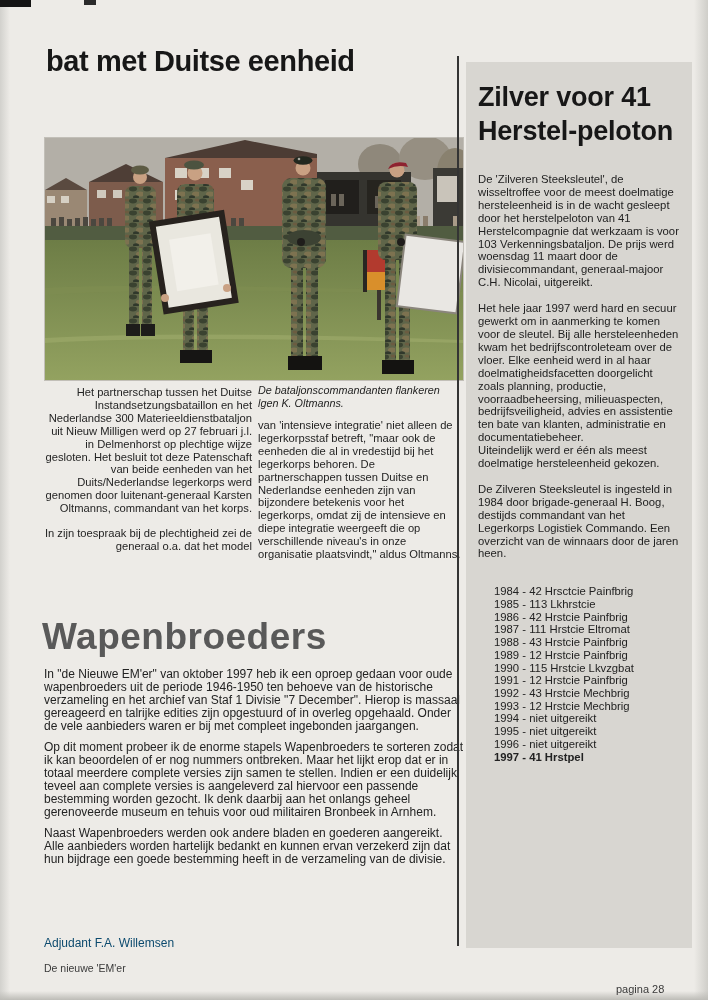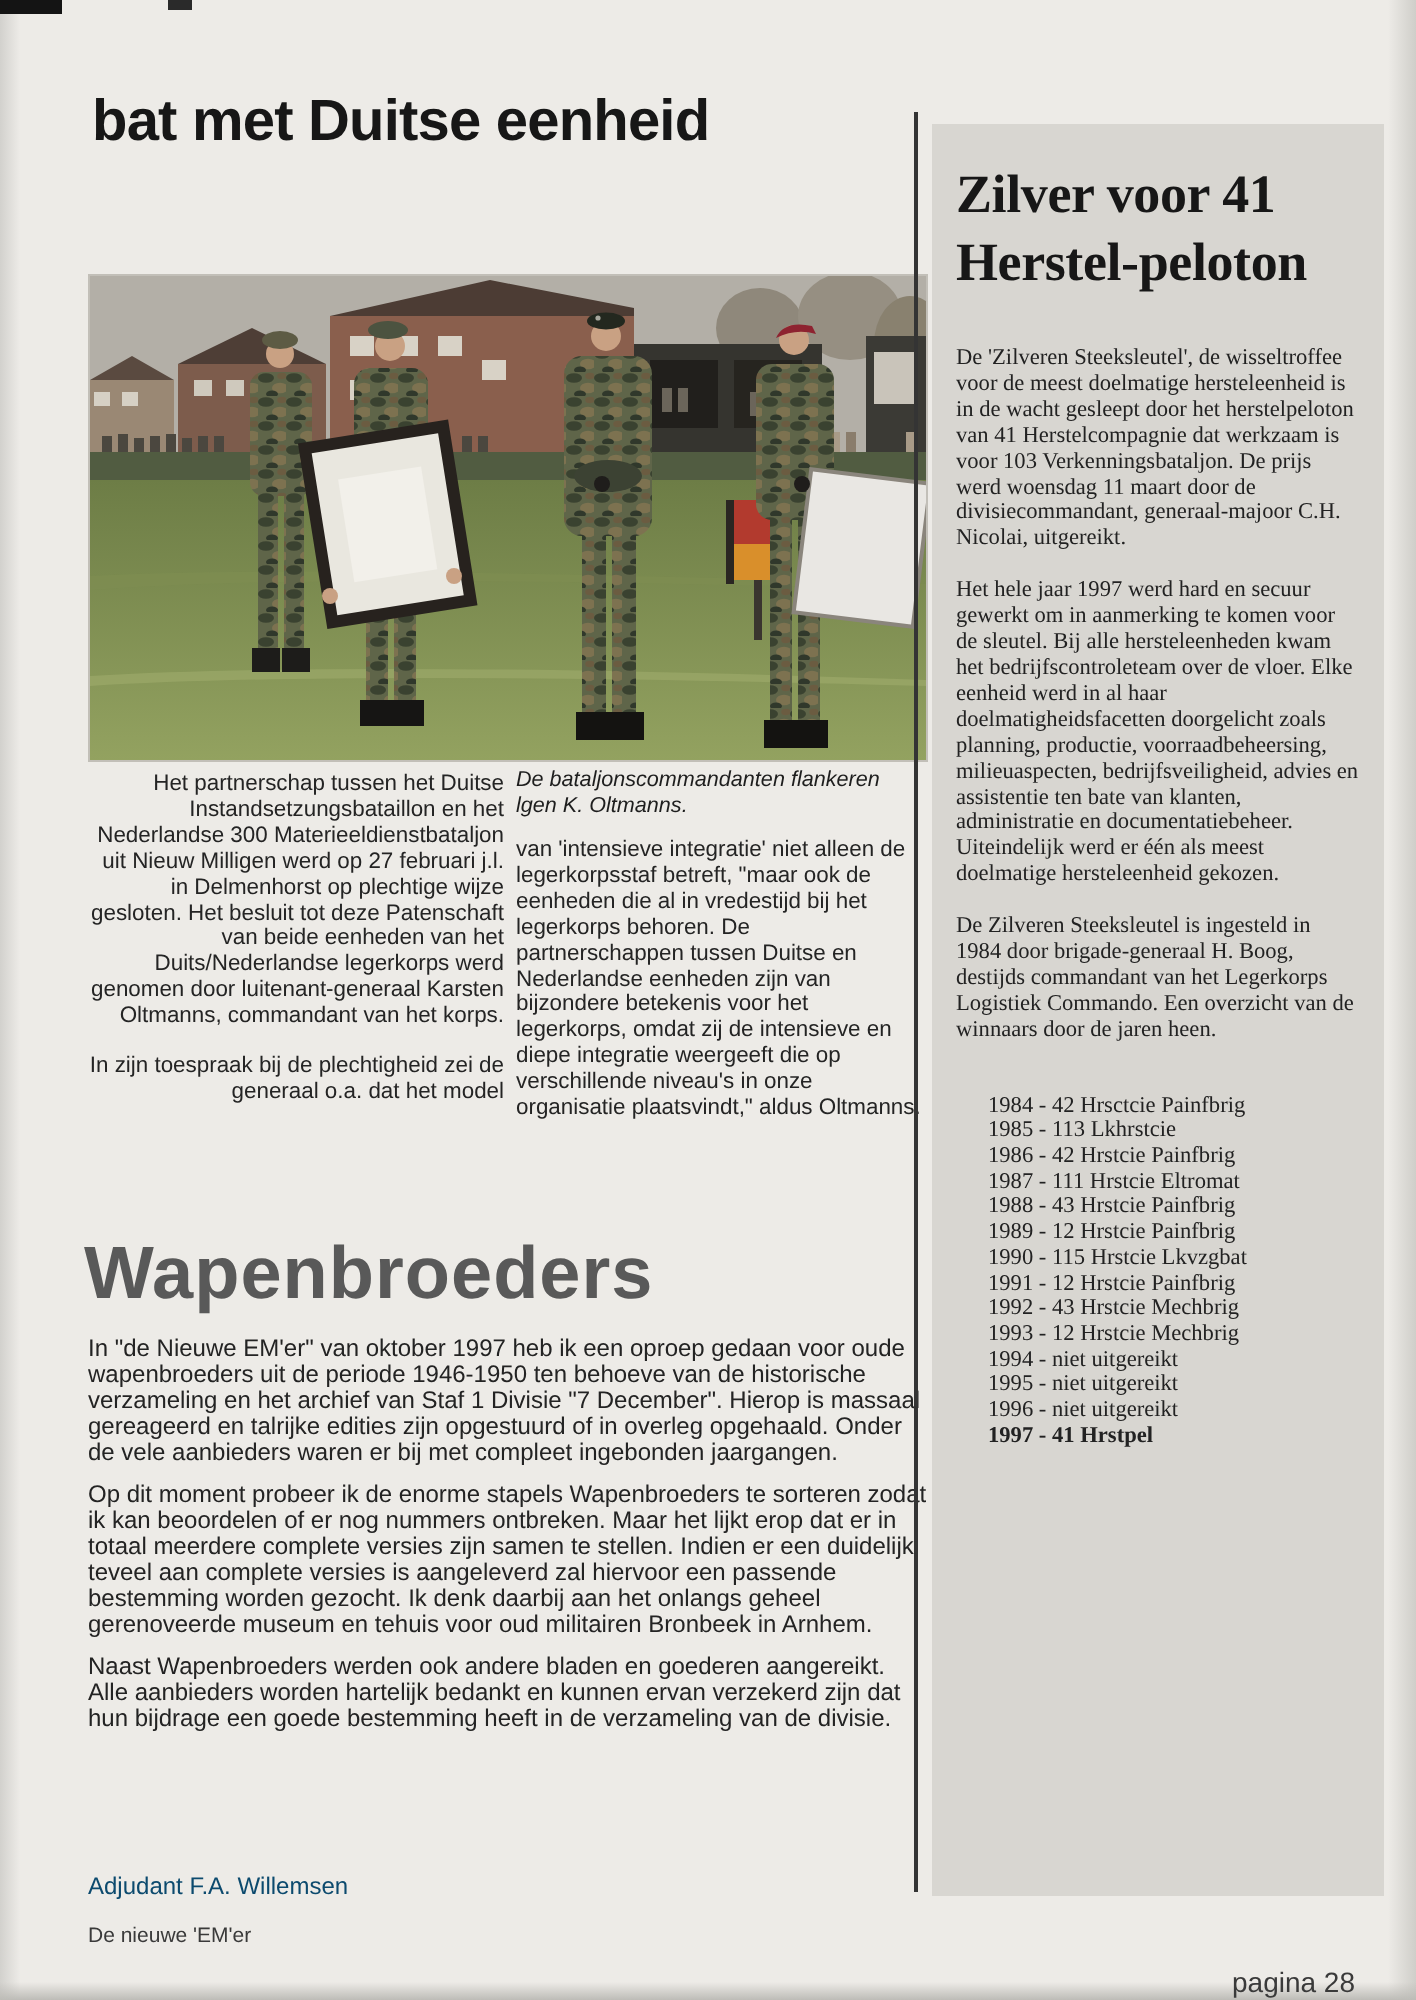--- a/index.html
+++ b/index.html
@@ -41,35 +41,34 @@
   }
   .wb-body{position:absolute;left:44px;top:668px;width:420px;font-size:12px;line-height:13px;color:#232323;}
   .wb-body p{margin:0 0 8px 0;}
   .wb-signature{position:absolute;left:44px;top:936px;font-size:12px;color:#0c4a6e;}
 
   .divider{position:absolute;left:457px;top:56px;width:2px;height:890px;background:#343434;}
 
   .sidebar{
     position:absolute;left:466px;top:62px;width:226px;height:886px;
     background:#d8d6d1;
-    font-family:Liberation Serif, serif;
   }
   .sb-title{
     margin:18px 12px 0 12px;width:200px;
     font-size:27px;font-weight:bold;line-height:34px;letter-spacing:-0.2px;color:#171717;
   }
   .sb-p{margin:13px 12px 0 12px;font-size:11.3px;line-height:12.9px;color:#222;}
   .sb-p.first{margin-top:25px;}
   .sb-p.cont{margin-top:0;}
   .winners{margin:25px 12px 0 28px;}
   .winner-line{font-size:11.3px;line-height:12.7px;color:#222;}
   .winner-line:last-child{font-weight:bold;}
 
   .footer-left{position:absolute;left:44px;top:962px;font-size:10.5px;color:#3a3a3a;}
-  .footer-right{position:absolute;left:616px;top:983px;font-size:14px;color:#3a3a3a;}
+  .footer-right{position:absolute;left:616px;top:983px;font-size:11px;color:#3a3a3a;}
 </style>
 </head>
 <body>
 
 <div class="page">
 
   <div class="edge-left"></div>
   <div class="edge-right"></div>
   <div class="edge-bottom"></div>
   <div class="mark-a"></div>

